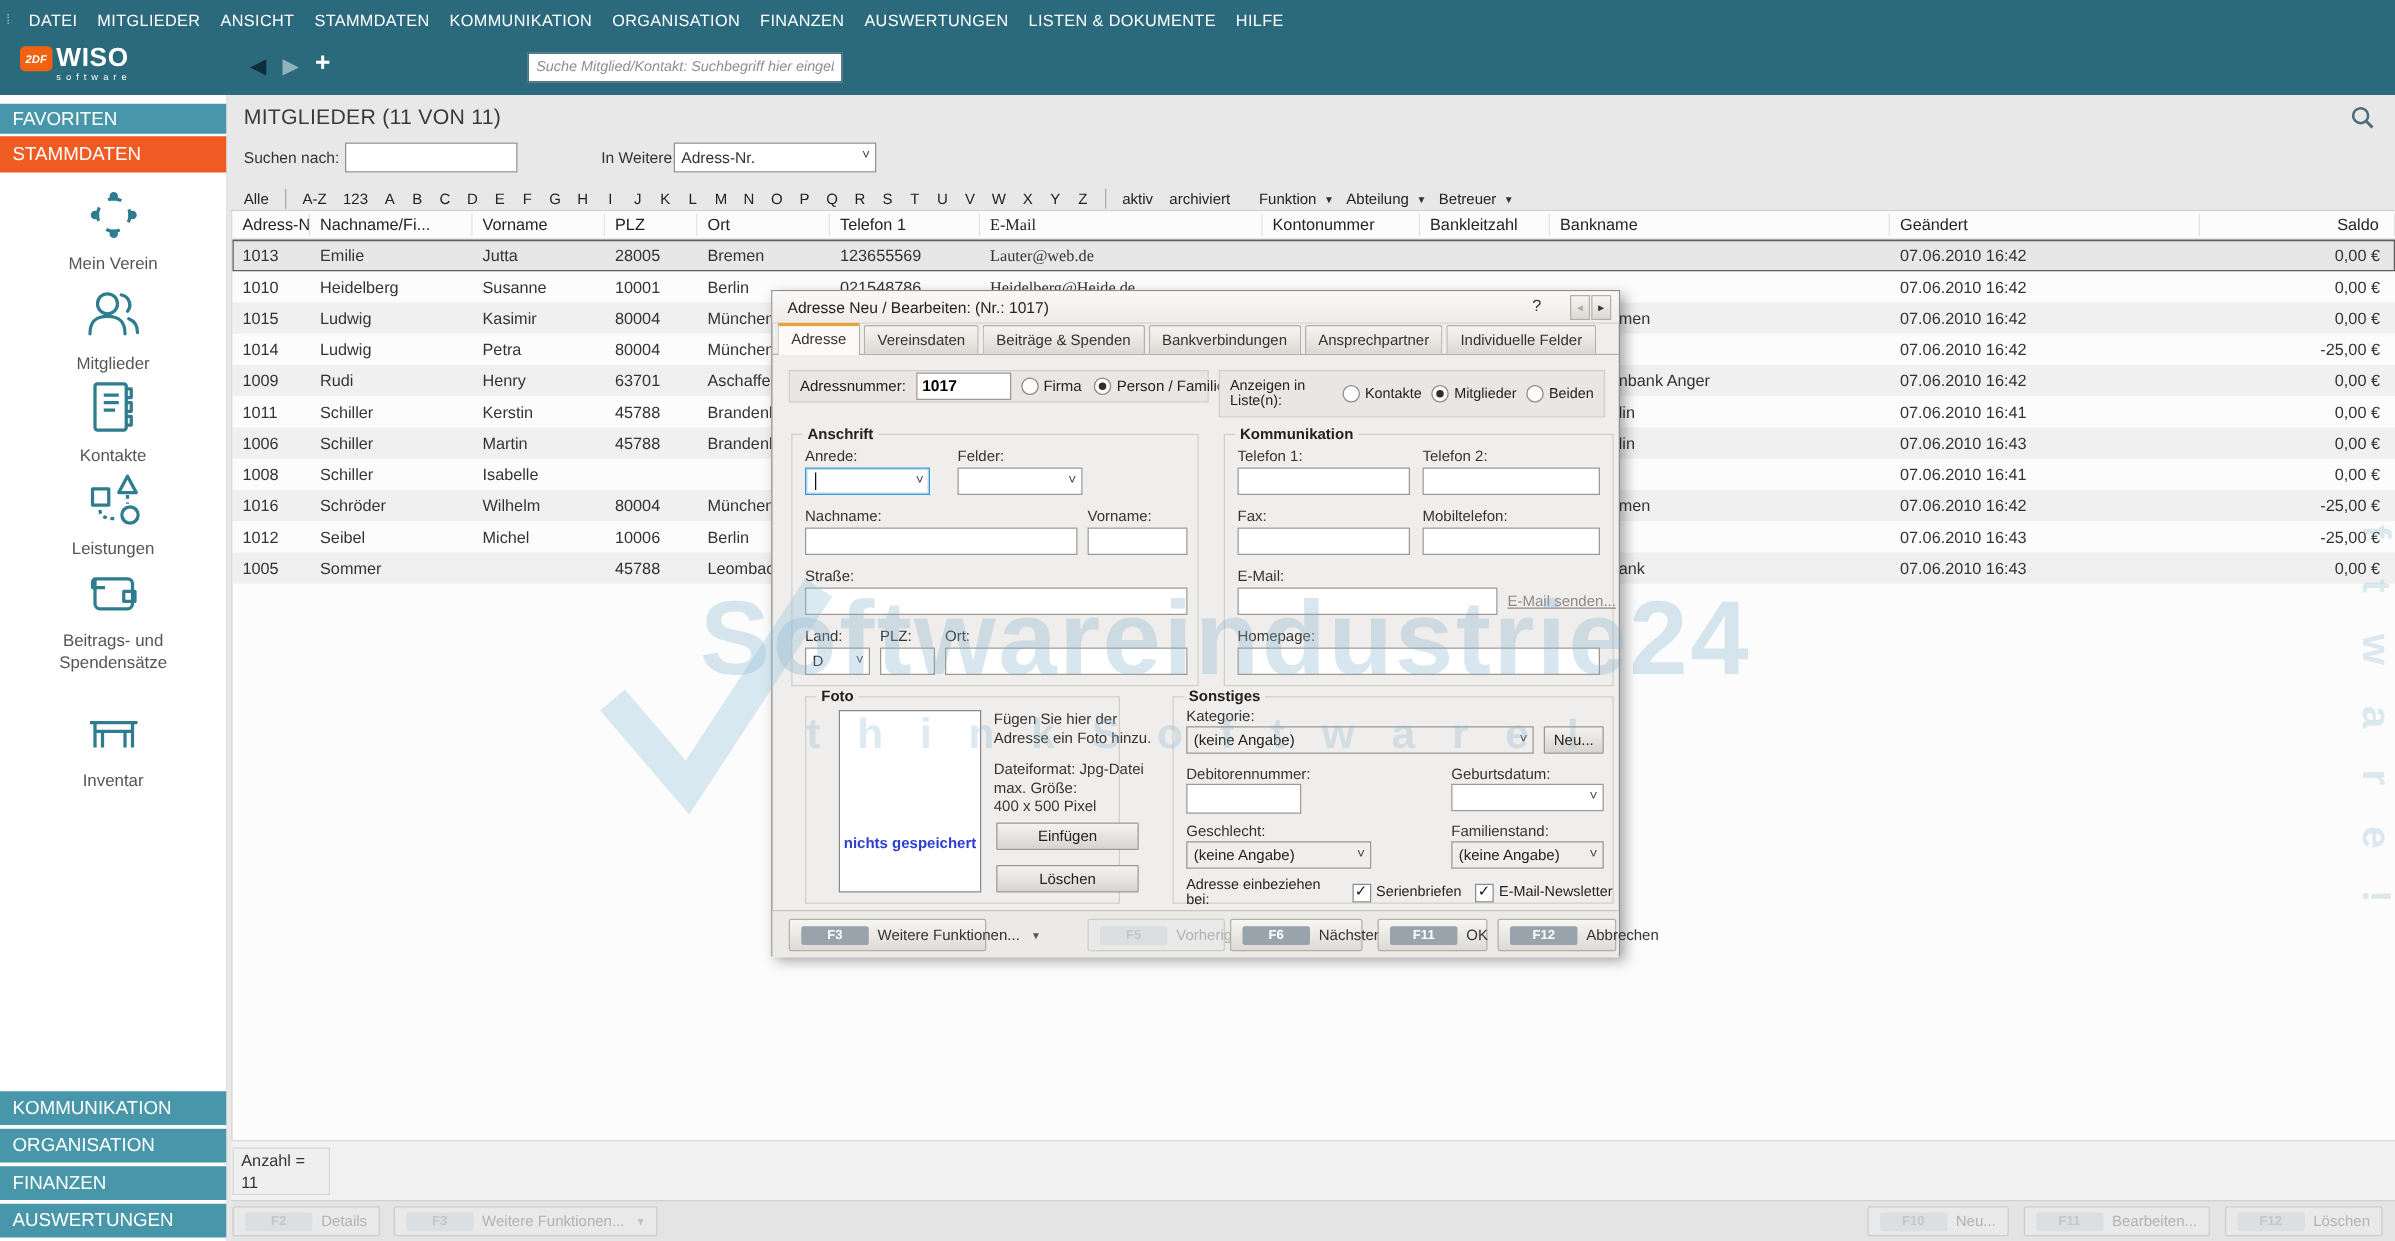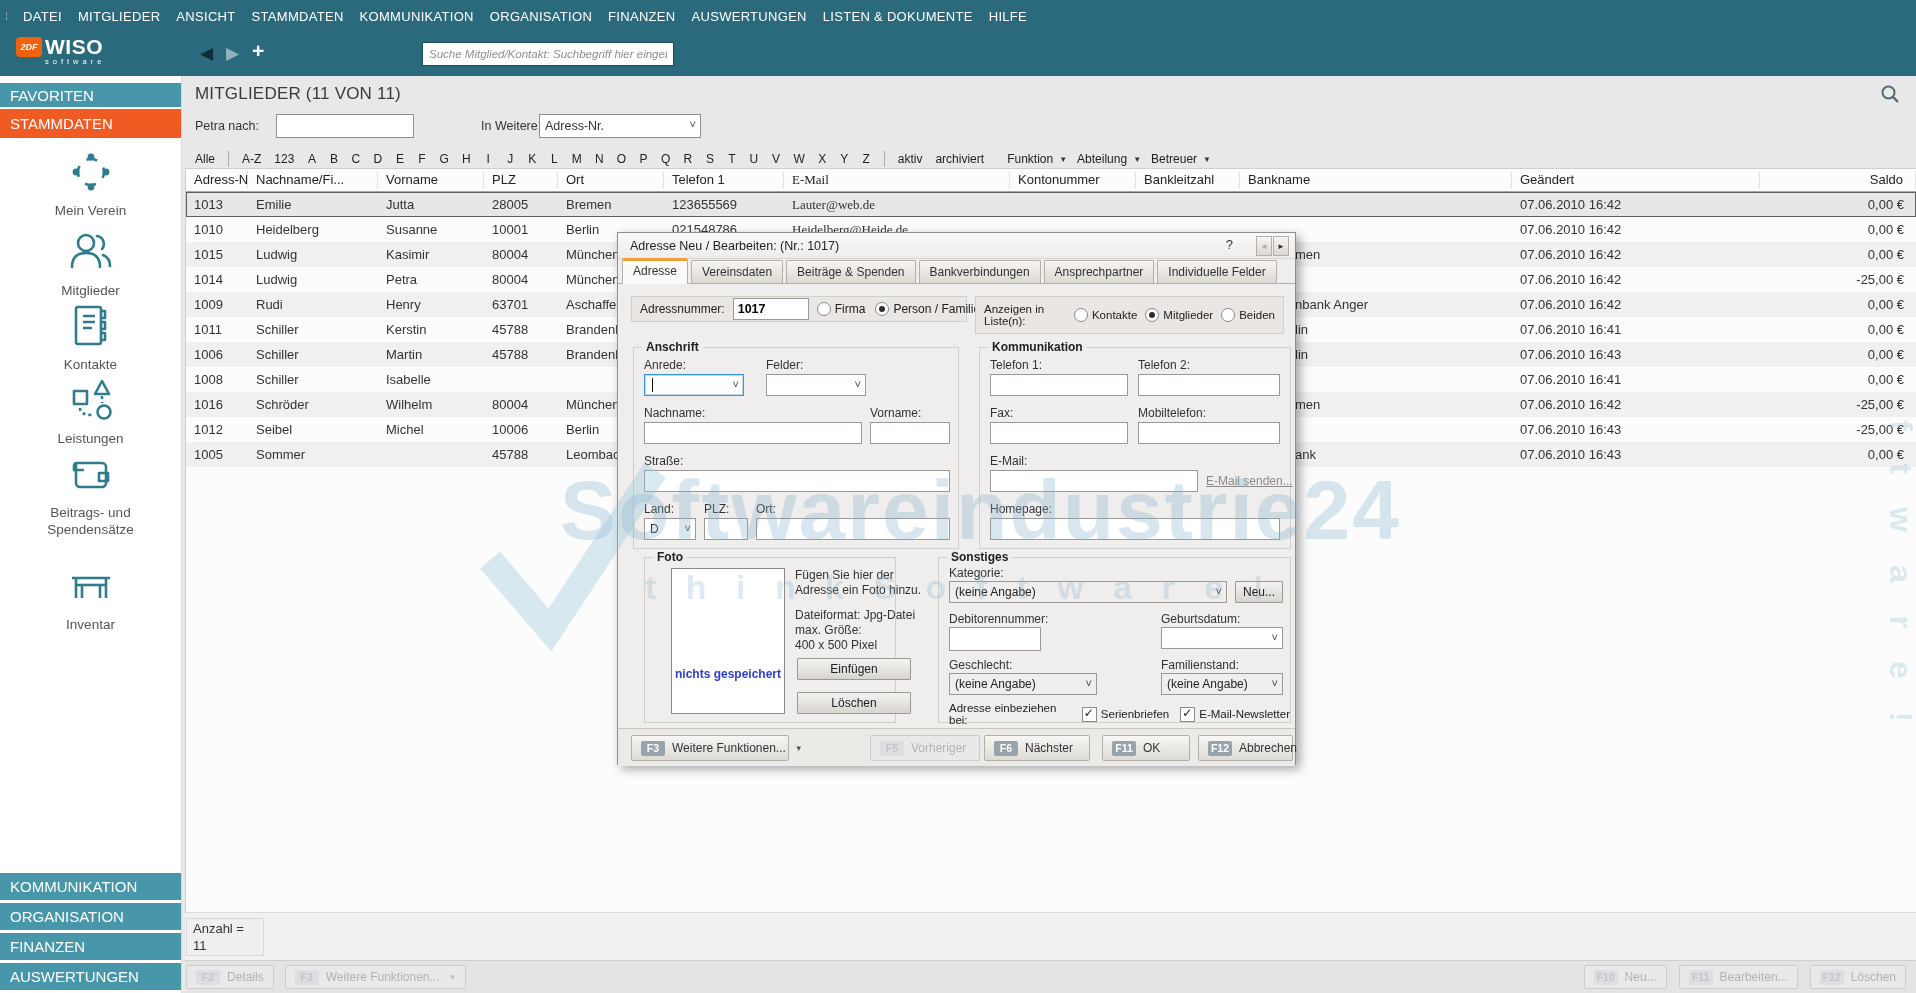--- a/index.html
+++ b/index.html
@@ -76,21 +76,21 @@
              border-top:1px solid #dcdcdc;}
   .anzahl-box{position:absolute;left:1px;top:5px;width:78px;height:38px;background:#efefef;
               border:1px solid #d8d8d8;font-size:13px;color:#333;padding:2px 0 0 6px;box-sizing:border-box;
               line-height:1.3;}
   .bottombar{position:absolute;left:4px;right:0;top:884px;height:33px;background:#e4e4e4;
              border-top:1px solid #d0d0d0;}
   .fbtn{height:24px;border:1px solid #b3afa9;border-radius:2px;background:linear-gradient(#f7f6f4,#dedbd6);
         display:inline-flex;align-items:center;gap:7px;padding:0 9px;font-size:12px;color:#333;
         cursor:pointer;box-sizing:border-box;white-space:nowrap;}
   .fkey{min-width:22px;height:15px;background:#98a3ab;border-radius:2px;color:#fff;font-weight:bold;
-        font-size:10.5px;display:flex;align-items:center;justify-content:center;padding:0 1px;}
+        font-size:10.5px;display:flex;align-items:center;justify-content:center;padding:0 16px;}
   .fbtn.disabled{border-color:#cccccc;background:#e9e9e9;color:#b2b2b2;cursor:default;}
   .fbtn.disabled .fkey{background:#dcdfe1;color:#c3c6c8;}
   .fbtn.has-arrow::after{content:"▼";font-size:8px;color:#555;margin-left:2px;}
   .fbtn.disabled.has-arrow::after{color:#c0c0c0;}
   .bb-left{position:absolute;left:1px;top:4px;display:flex;gap:11px;}
   .bb-right{position:absolute;right:10px;top:4px;display:flex;gap:12px;}
   
   .dialog{position:absolute;left:617px;top:232px;width:679px;height:533px;background:#f0eeec;
           border:1px solid #8e8e8e;box-shadow:4px 4px 10px rgba(0,0,0,.35);z-index:30;box-sizing:border-box;}
   .dlg-title{position:absolute;left:0;top:0;right:0;height:26px;background:linear-gradient(#faf9f8,#efecea);
@@ -279,21 +279,21 @@
 </div>
 
 <div class="main">
   <div class="page-title">MITGLIEDER (11 VON 11)</div>
   <svg class="magnifier" width="20" height="20" viewBox="0 0 20 20">
     <circle cx="8.5" cy="8.5" r="6" stroke="#4e6b76" stroke-width="2" fill="none"></circle>
     <line x1="13" y1="13" x2="18" y2="18" stroke="#4e6b76" stroke-width="2.4"></line>
   </svg>
 
   <div class="search-row">
-    <span class="search-label">Petra nach:</span>
+    <span class="search-label">Suchen nach:</span>
     <input class="search-input" value="" style="">
     <span class="inspalte-label">In Weitere:</span>
     <div class="inspalte-combo">
       <span>Adress-Nr.</span>
       <span class="combo-arrow">˅</span>
     </div>
   </div>
 
   <div class="alpha-row">
     <span class="alpha-item">Alle</span>

